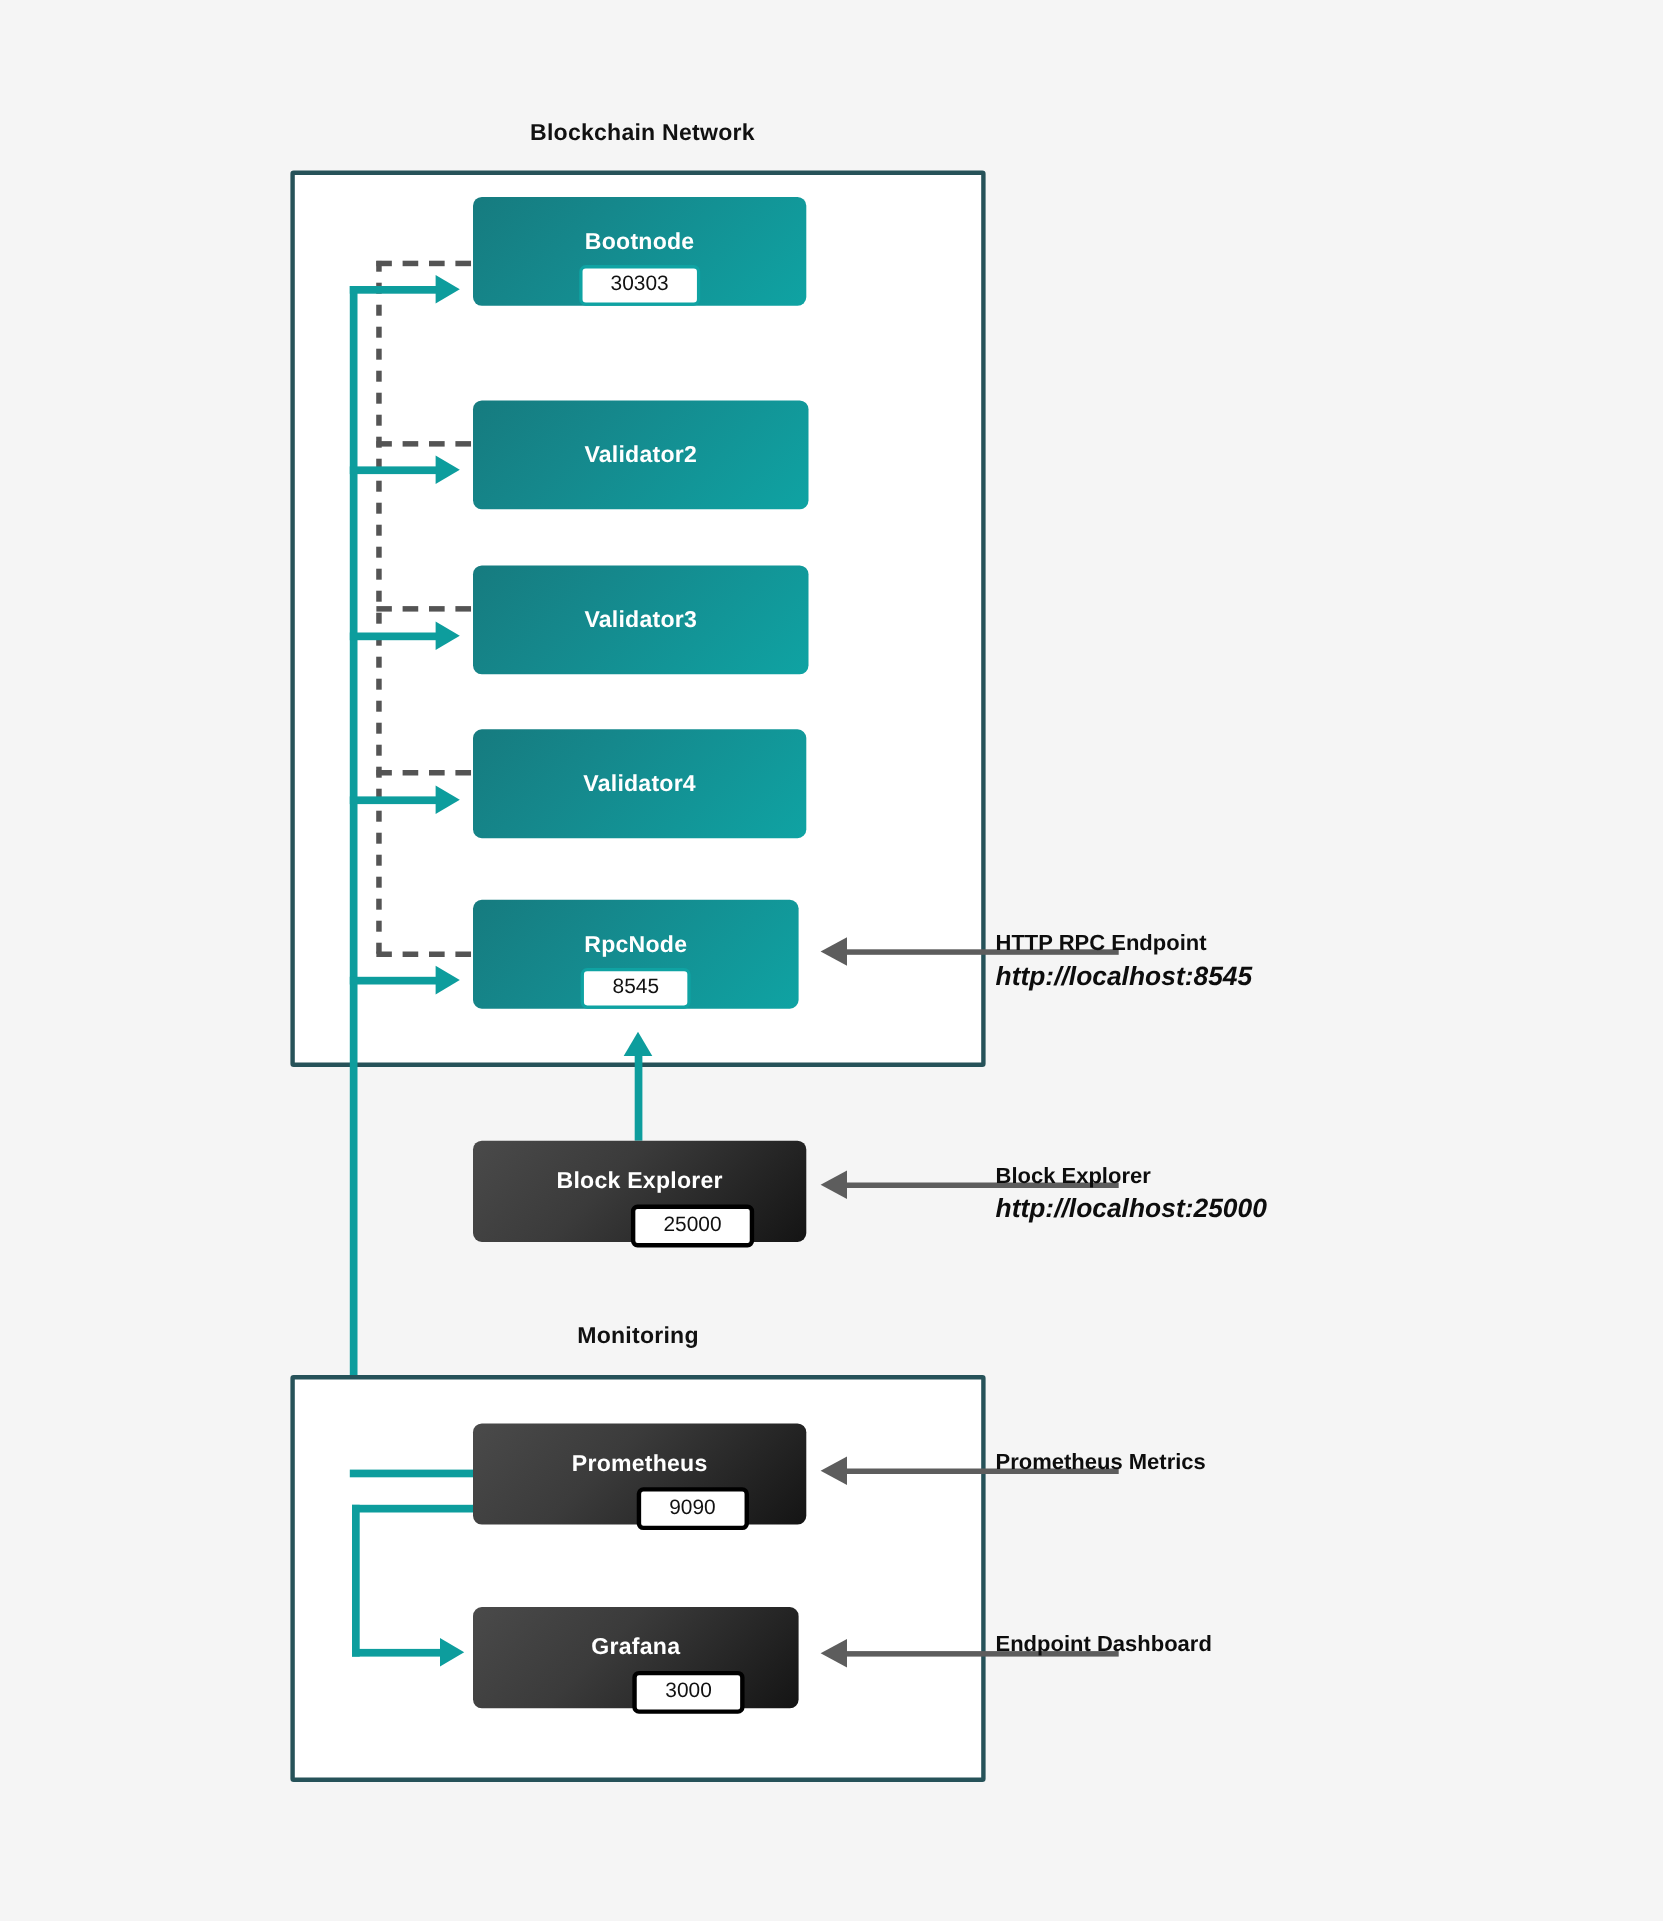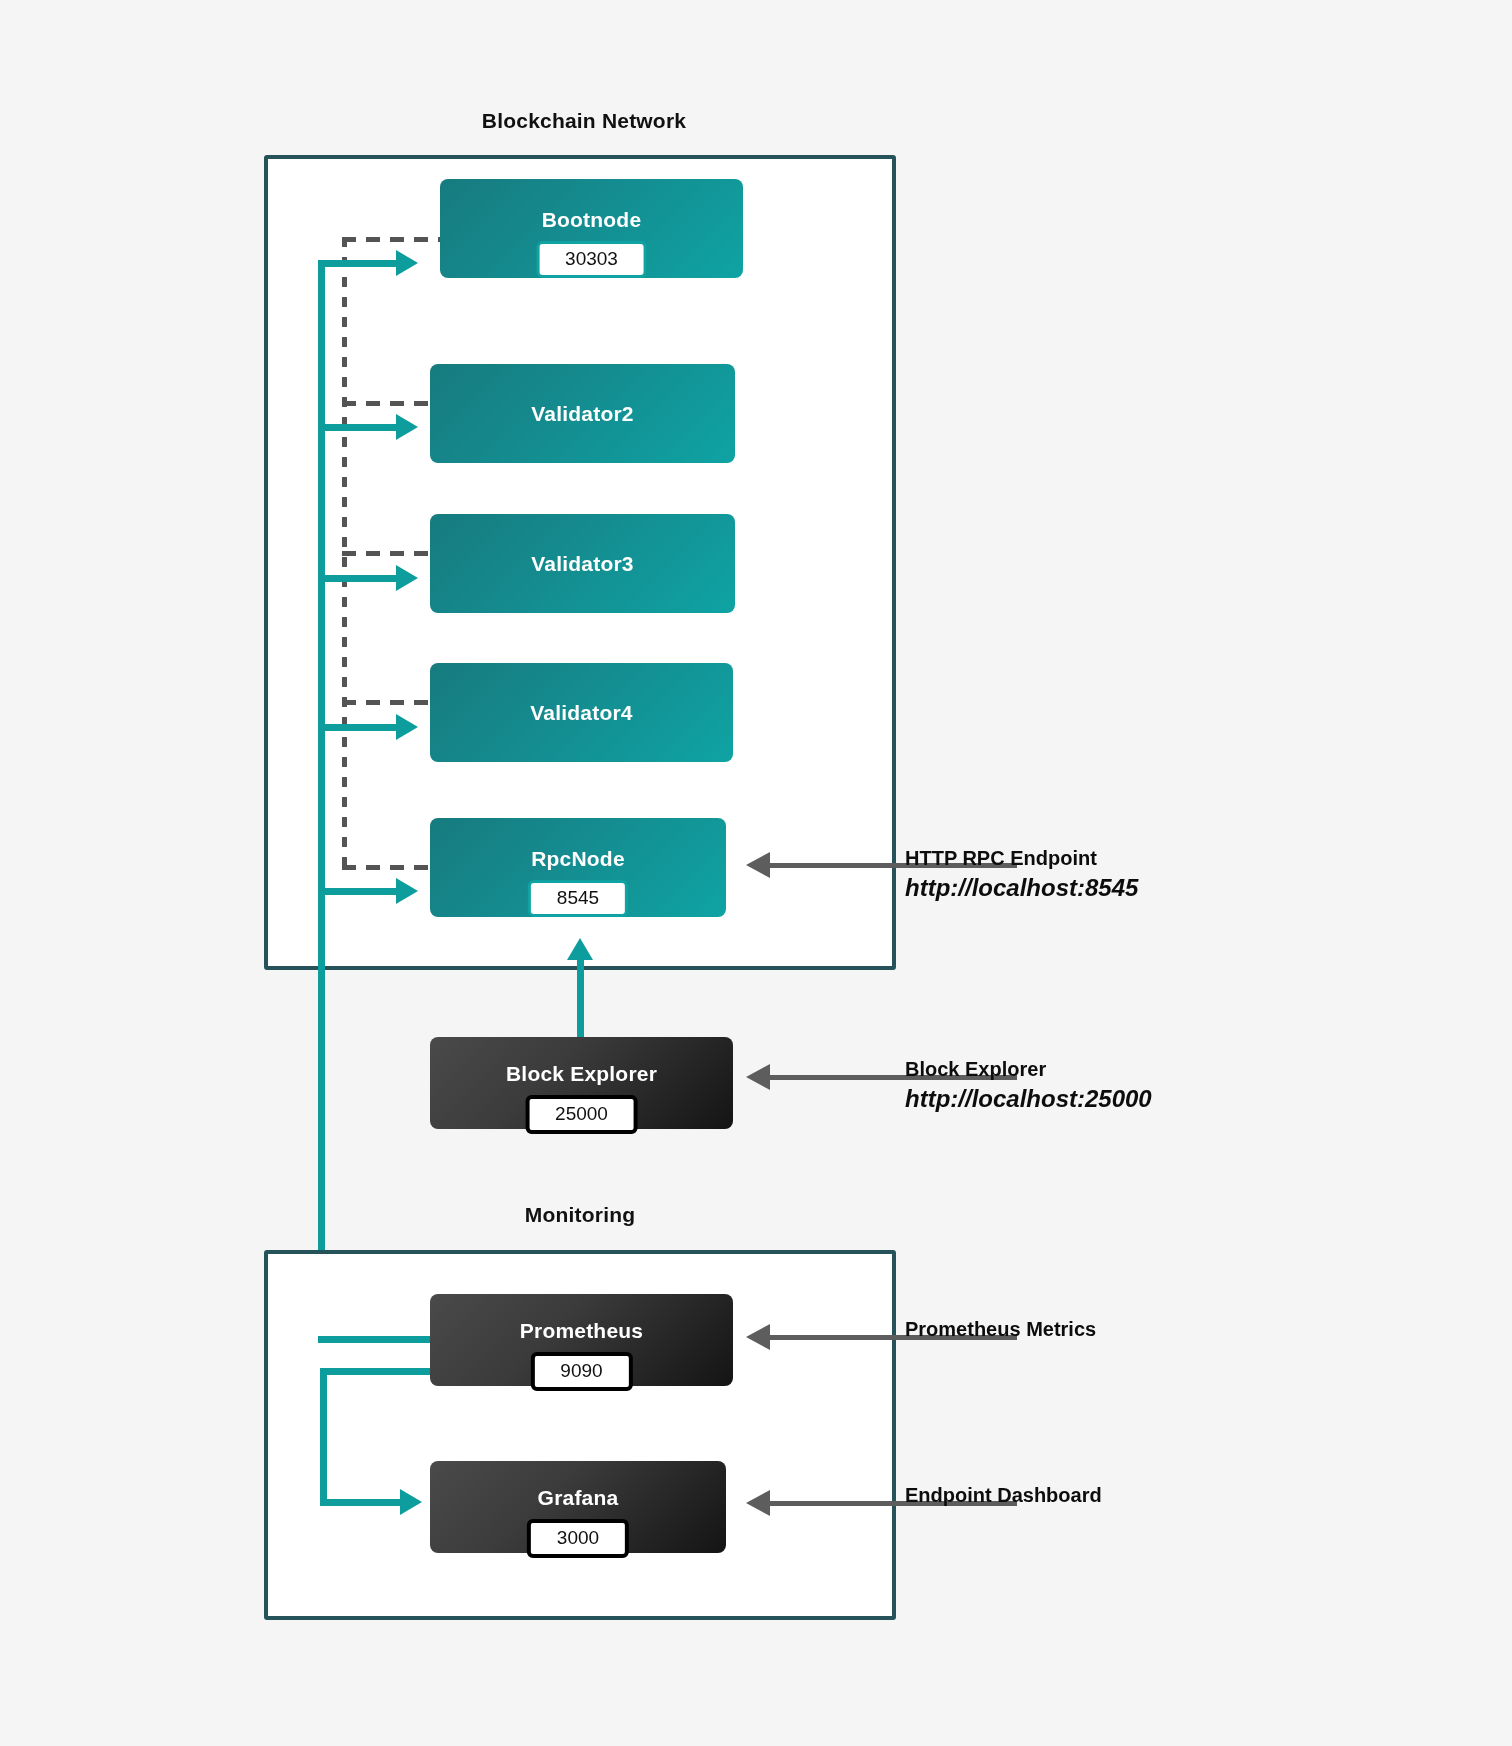--- a/index.html
+++ b/index.html
@@ -64,21 +64,21 @@
     background: #ffffff;
     border-radius: 6px;
     font-size: 19px;
     color: #111111;
     padding: 5px 26px 6px 26px;
     white-space: nowrap;
     text-align: center;
     line-height: 1.05;
   }
   .port.teal-b { border: 3px solid #0fa3a3; }
-  .port.dark-b { border: 4px solid #000000; }
+  .port.dark-b { border: 4px solid #000000; margin-left: 48px; }
 
   
   .seg { position: absolute; }
   .seg.teal   { background: #0d9d9d; }
   .seg.dashv  {
     background-image: linear-gradient(to bottom, #545454 0 10px, transparent 10px 20px);
     background-size: 5px 20px;
     background-repeat: repeat-y;
   }
   .seg.dashh  {
@@ -135,21 +135,21 @@
   <div class="group-box" style="left:264px; top:155px; width:632px; height:815px;"></div>
 
   <div class="seg teal" style="left:318px; top:260px; width:7px; height:1083px;"></div>
 
   <div class="seg dashv" style="left:342px; top:237px; width:5px; height:633px;"></div>
 
   <div class="seg dashh" style="left:342px; top:237px; width:110px; height:5px;"></div>
   <div class="seg teal" style="left:318px; top:260px; width:82px; height:7px;"></div>
   <div class="arrow right-teal" style="left:396px; top:250px;"></div>
 
-  <div class="node teal has-port" style="left:430px; top:179px; width:303px; height:99px;margin-left:10px;">
+  <div class="node teal has-port" style="left:430px; top:179px; width:303px; height:99px;">
     <span class="node-label">Bootnode</span>
     <span class="port teal-b" style="top:62px;">30303</span>
   </div>
 
   <div class="seg dashh" style="left:342px; top:401px; width:110px; height:5px;"></div>
   <div class="seg teal" style="left:318px; top:424px; width:82px; height:7px;"></div>
   <div class="arrow right-teal" style="left:396px; top:414px;"></div>
 
   <div class="node teal" style="left:430px; top:364px; width:305px; height:99px;">
     <span class="node-label">Validator2</span>

